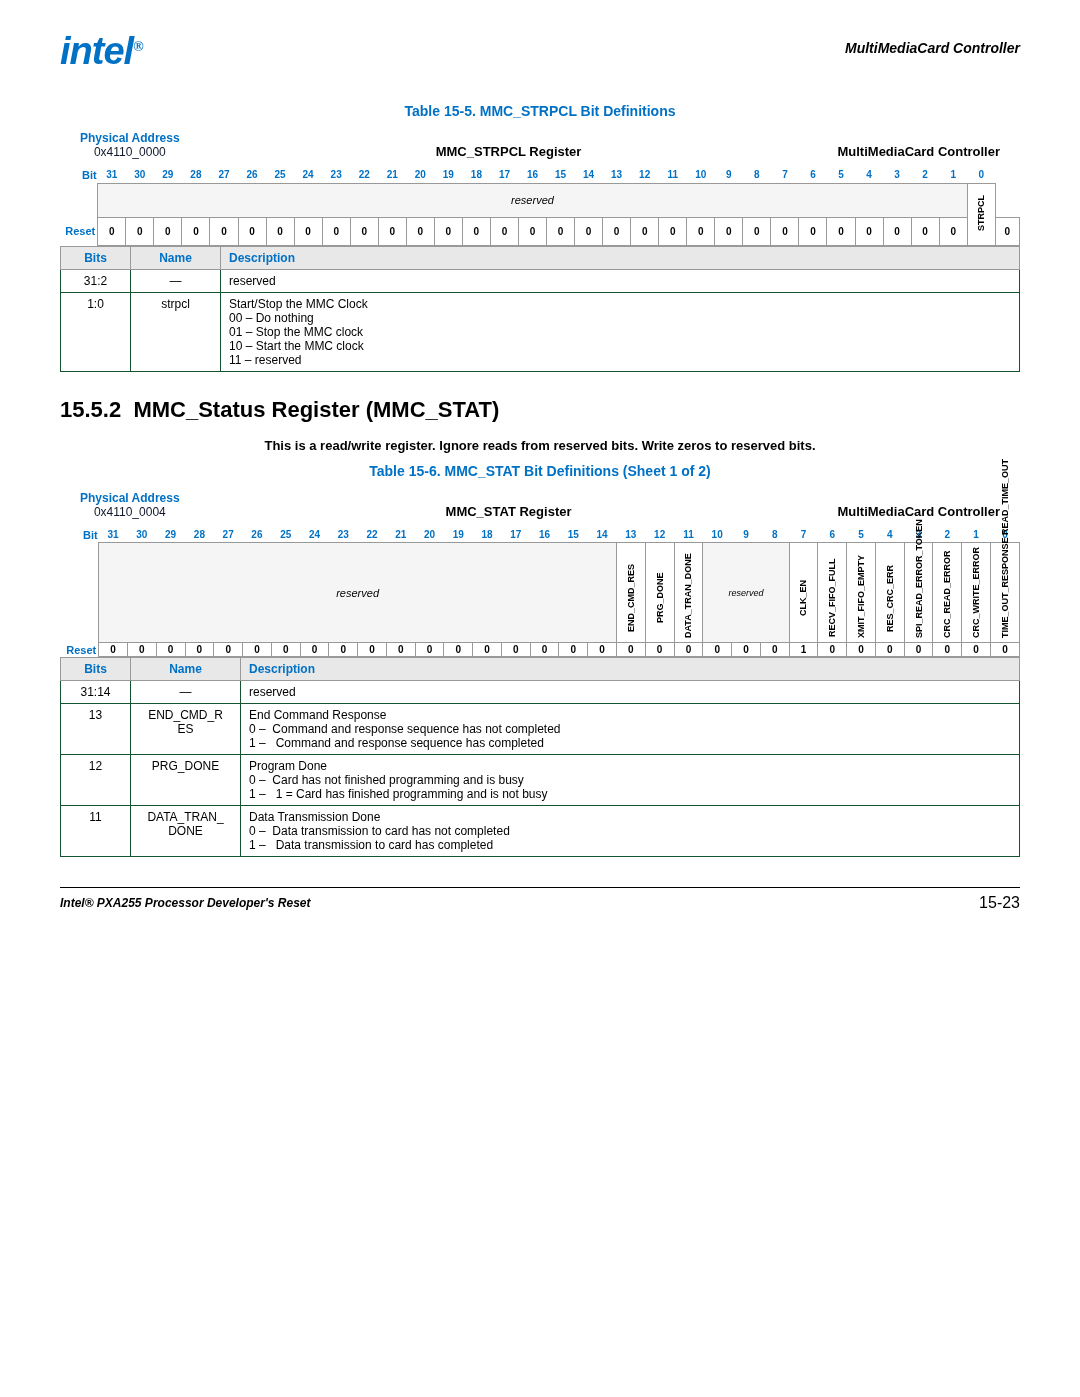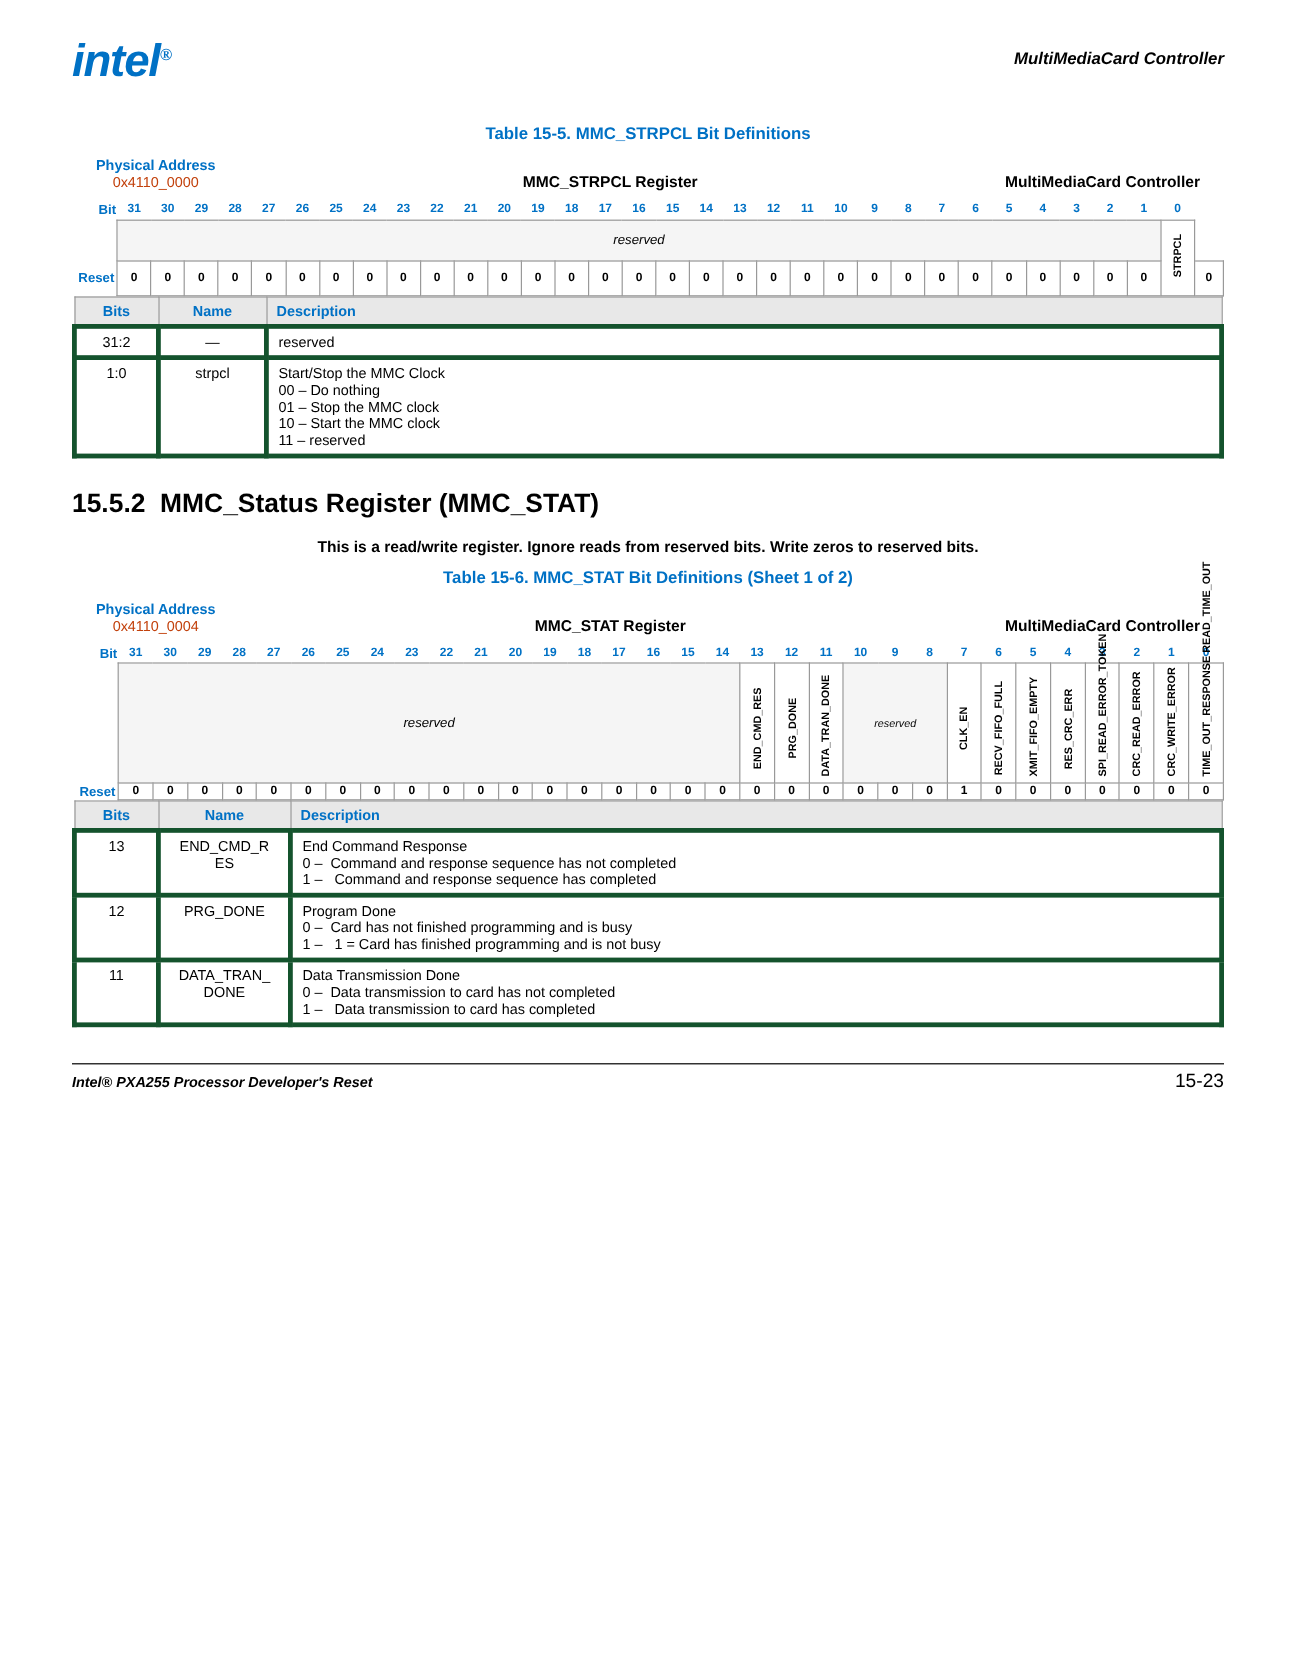--- a/index.html
+++ b/index.html
@@ -48,21 +48,21 @@
     }
     .phys-addr {
       text-align: center;
     }
     .phys-addr .label {
       color: #0071c5;
       font-weight: bold;
       font-size: 12px;
     }
     .phys-addr .value {
-      color: #c2410c;
+      color: #0f172a;
       font-size: 12px;
     }
     .reg-name {
       text-align: center;
       color: #000;
       font-size: 13px;
       font-weight: bold;
     }
     .controller-name {
       text-align: right;
@@ -125,21 +125,21 @@
     .def-table th {
       background: #e8e8e8;
       border: 1px solid #999;
       padding: 4px 8px;
       color: #0071c5;
       font-weight: bold;
       text-align: left;
     }
     .def-table th.center { text-align: center; }
     .def-table td {
-      border: 4px solid #14532d;
+      border: 1px solid #14532d;
       padding: 4px 8px;
       vertical-align: top;
       text-align: left;
     }
     .def-table td.center { text-align: center; }
     .section-heading {
       font-size: 22px;
       font-weight: bold;
       color: #000;
       margin: 25px 0 15px 0;
@@ -486,20 +486,25 @@
   <table class="def-table">
     <thead>
       <tr>
         <th class="center" style="width:70px;">Bits</th>
         <th class="center" style="width:110px;">Name</th>
         <th>Description</th>
       </tr>
     </thead>
     <tbody>
       <tr>
+        <td class="center">31:14</td>
+        <td class="center">—</td>
+        <td>reserved</td>
+      </tr>
+      <tr>
         <td class="center">13</td>
         <td class="center">END_CMD_R<br>ES</td>
         <td>
           End Command Response<br>
           0 –&nbsp;&nbsp;Command and response sequence has not completed<br>
           1 –&nbsp;&nbsp;&nbsp;Command and response sequence has completed
         </td>
       </tr>
       <tr>
         <td class="center">12</td>

